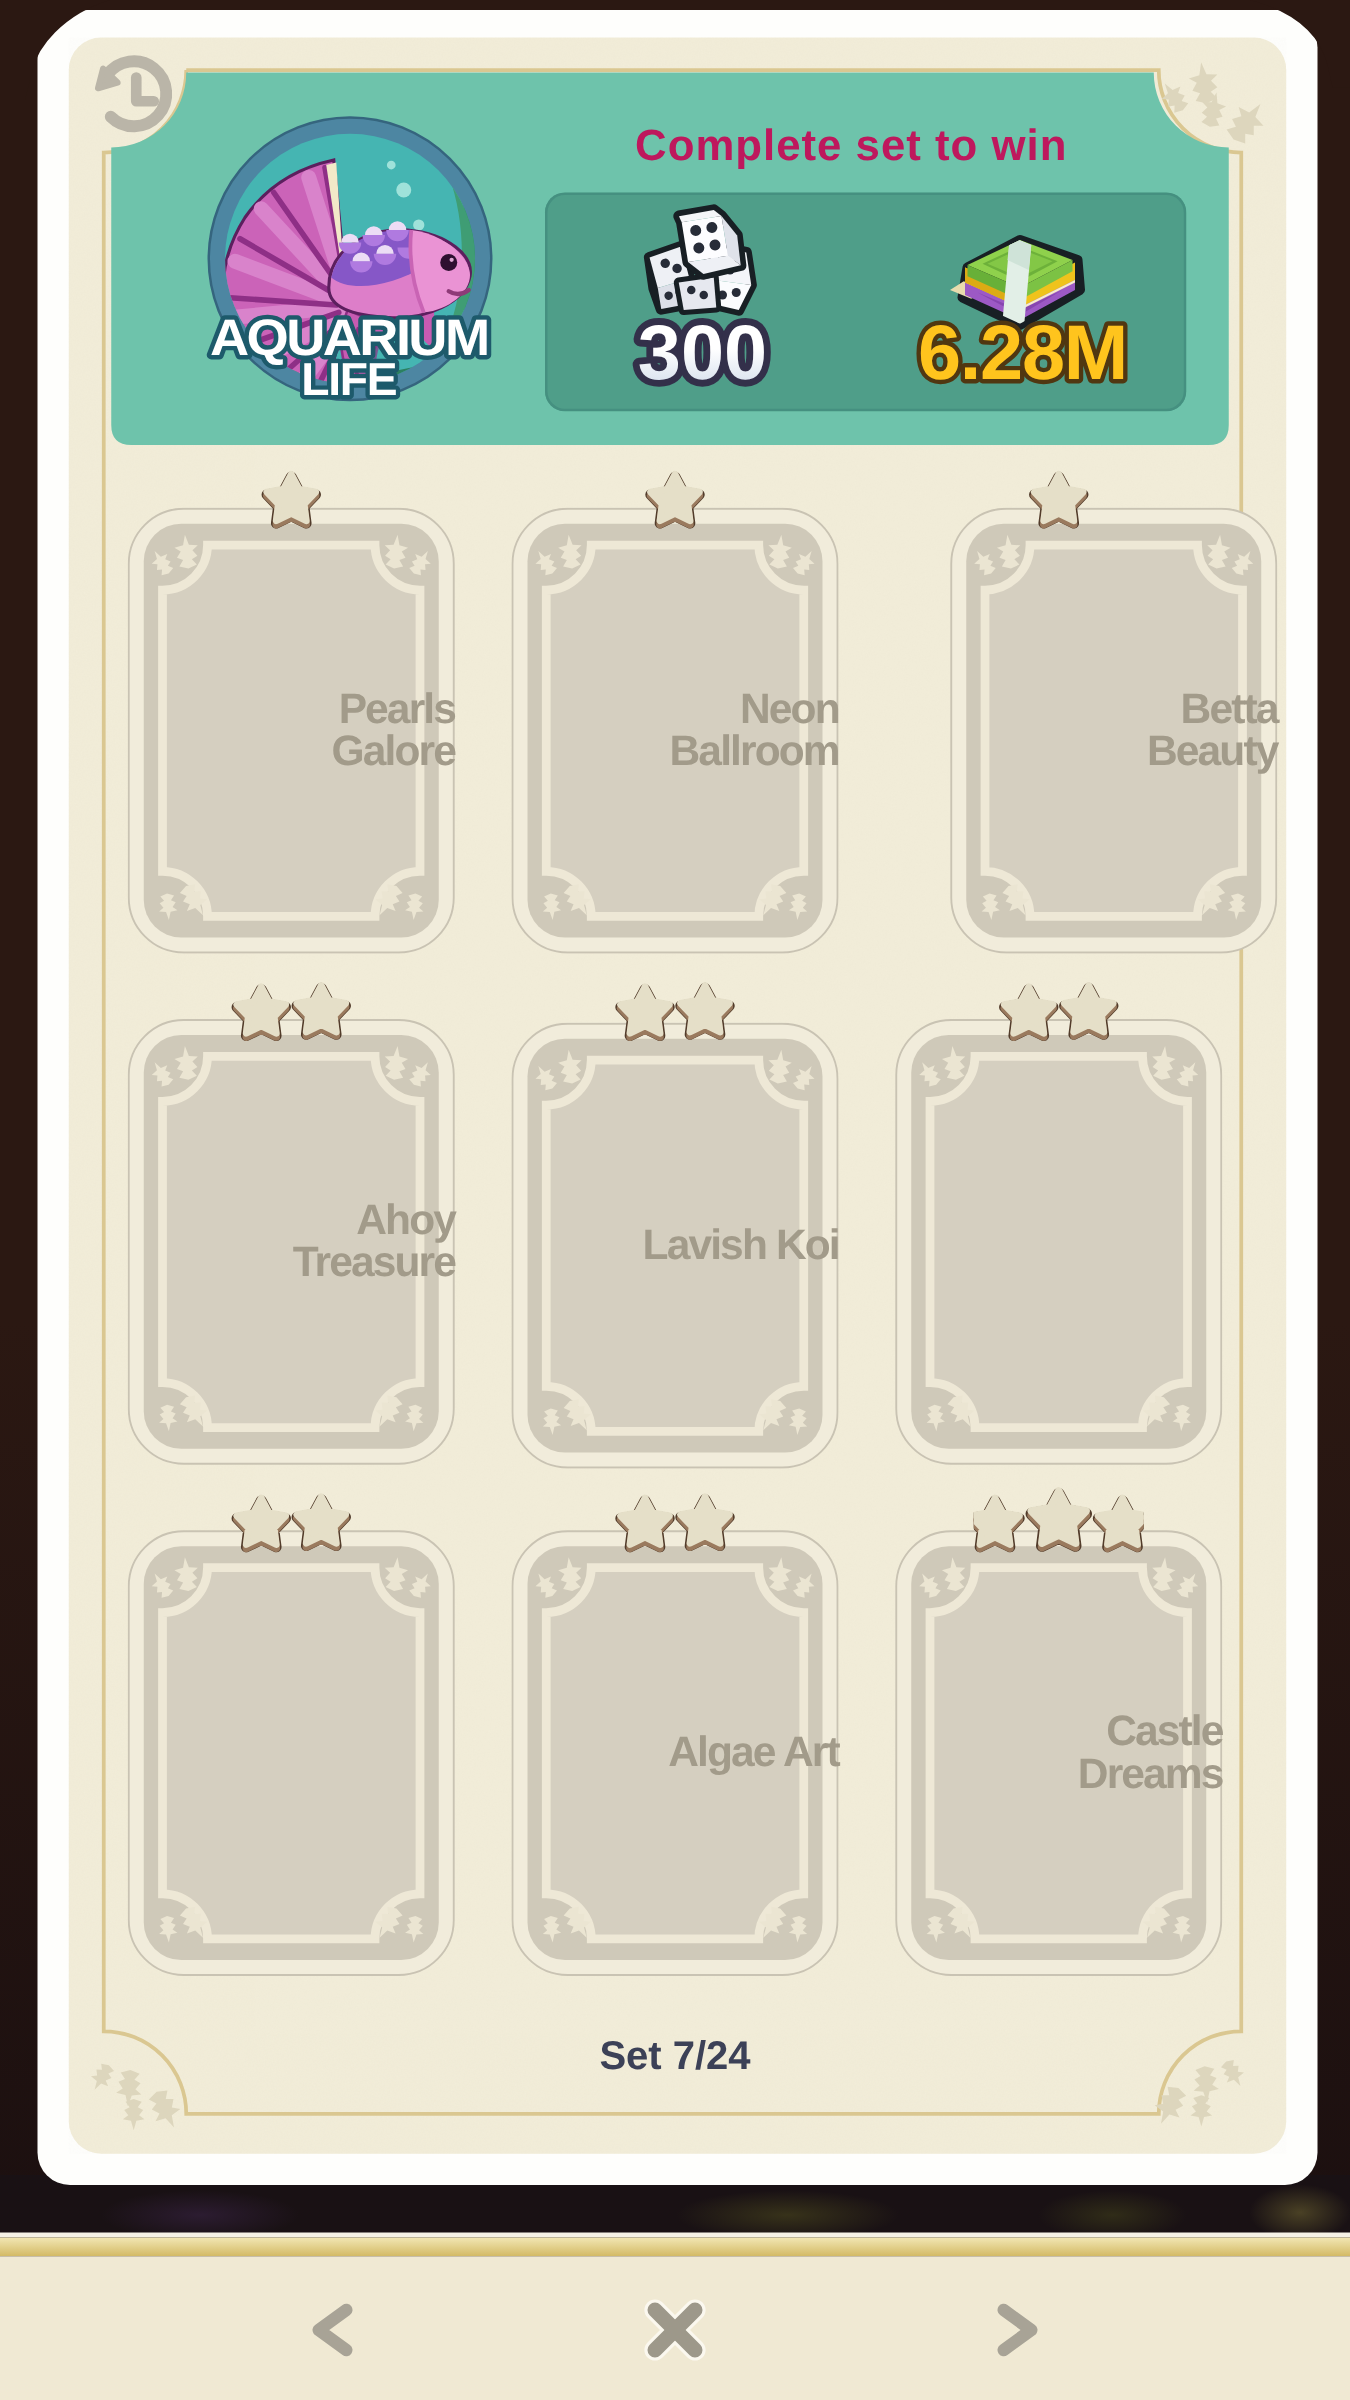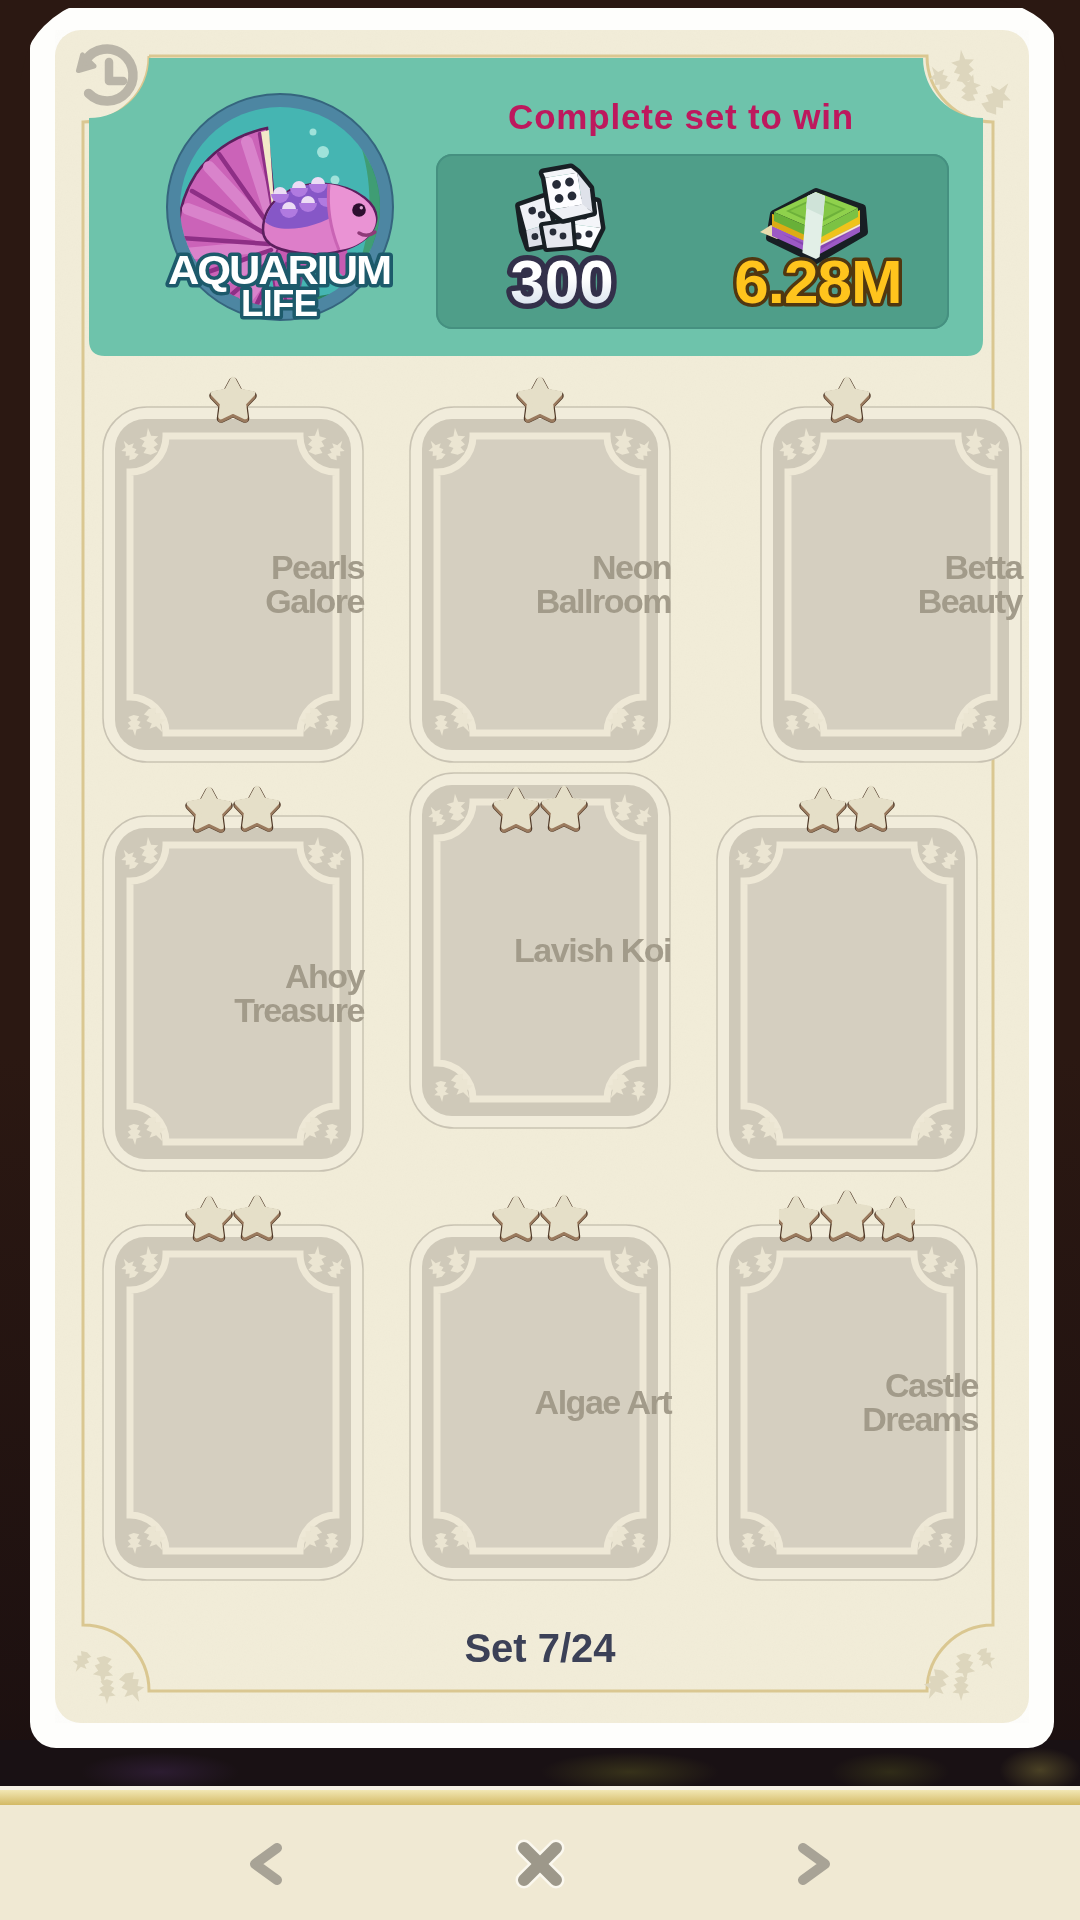--- a/index.html
+++ b/index.html
@@ -282,21 +282,21 @@
         <use href="#cardsym"></use>
       </svg>
 <div class="ctitle" style="top:144px;">Ahoy<br>Treasure</div>
 </div>
 
 <svg class="abs" style="left:178px;top:779px;" width="110" height="62" viewBox="-55 -31 110 62">
       <use href="#star" x="-24" y="1"></use>
       <use href="#star" x="24" y="0"></use>
     </svg>
 
-<div class="abs" style="left:409px;top:772px;width:262px;height:357px;">
+<div class="abs" style="left:409px;top:818px;width:262px;height:357px;">
 <svg width="262" height="357">
         <use href="#cardsym"></use>
       </svg>
 <div class="ctitle" style="top:161px;">Lavish Koi</div>
 </div>
 
 <svg class="abs" style="left:485px;top:779px;" width="110" height="62" viewBox="-55 -31 110 62">
       <use href="#star" x="-24" y="1"></use>
       <use href="#star" x="24" y="0"></use>
     </svg>
@@ -362,21 +362,21 @@
 </g>
 </svg>
 
 <svg class="abs" style="left:912px;top:1612px;" width="110" height="100" viewBox="0 0 110 100">
 <g fill="#ddd6bd">
 <use href="#sprig" transform="translate(60,42) scale(-1.1,-1.1) rotate(-16)"></use>
 <use href="#sprig" transform="translate(38,64) scale(-1.2,-1.2) rotate(14)"></use>
 </g>
 </svg>
 
-<div class="abs" style="left:340px;top:1626px;width:400px;text-align:center;color:#3c4157;font-weight:bold;font-size:40px;">Set 7/24</div>
+<div class="abs" style="left:340px;top:1626px;width:400px;text-align:center;color:#3c4157;font-weight:bold;font-size:32px;">Set 7/24</div>
 
 <div class="abs" style="left:0;top:1786px;width:1080px;height:4px;background:#f6f2e6;"></div>
 
 <div class="abs" style="left:0;top:1790px;width:1080px;height:15px;background:linear-gradient(#f2e7b4,#d3b964);"></div>
 
 <div class="abs" style="left:0;top:1805px;width:1080px;height:115px;background:#f0e9d3;"></div>
 
 <svg class="abs" style="left:246px;top:1842px;" width="40" height="44" viewBox="0 0 40 44">
 <path d="M31,6 L9,22 L31,38" fill="none" stroke="#a8a396" stroke-width="10" stroke-linecap="round" stroke-linejoin="round"></path>
 </svg>

